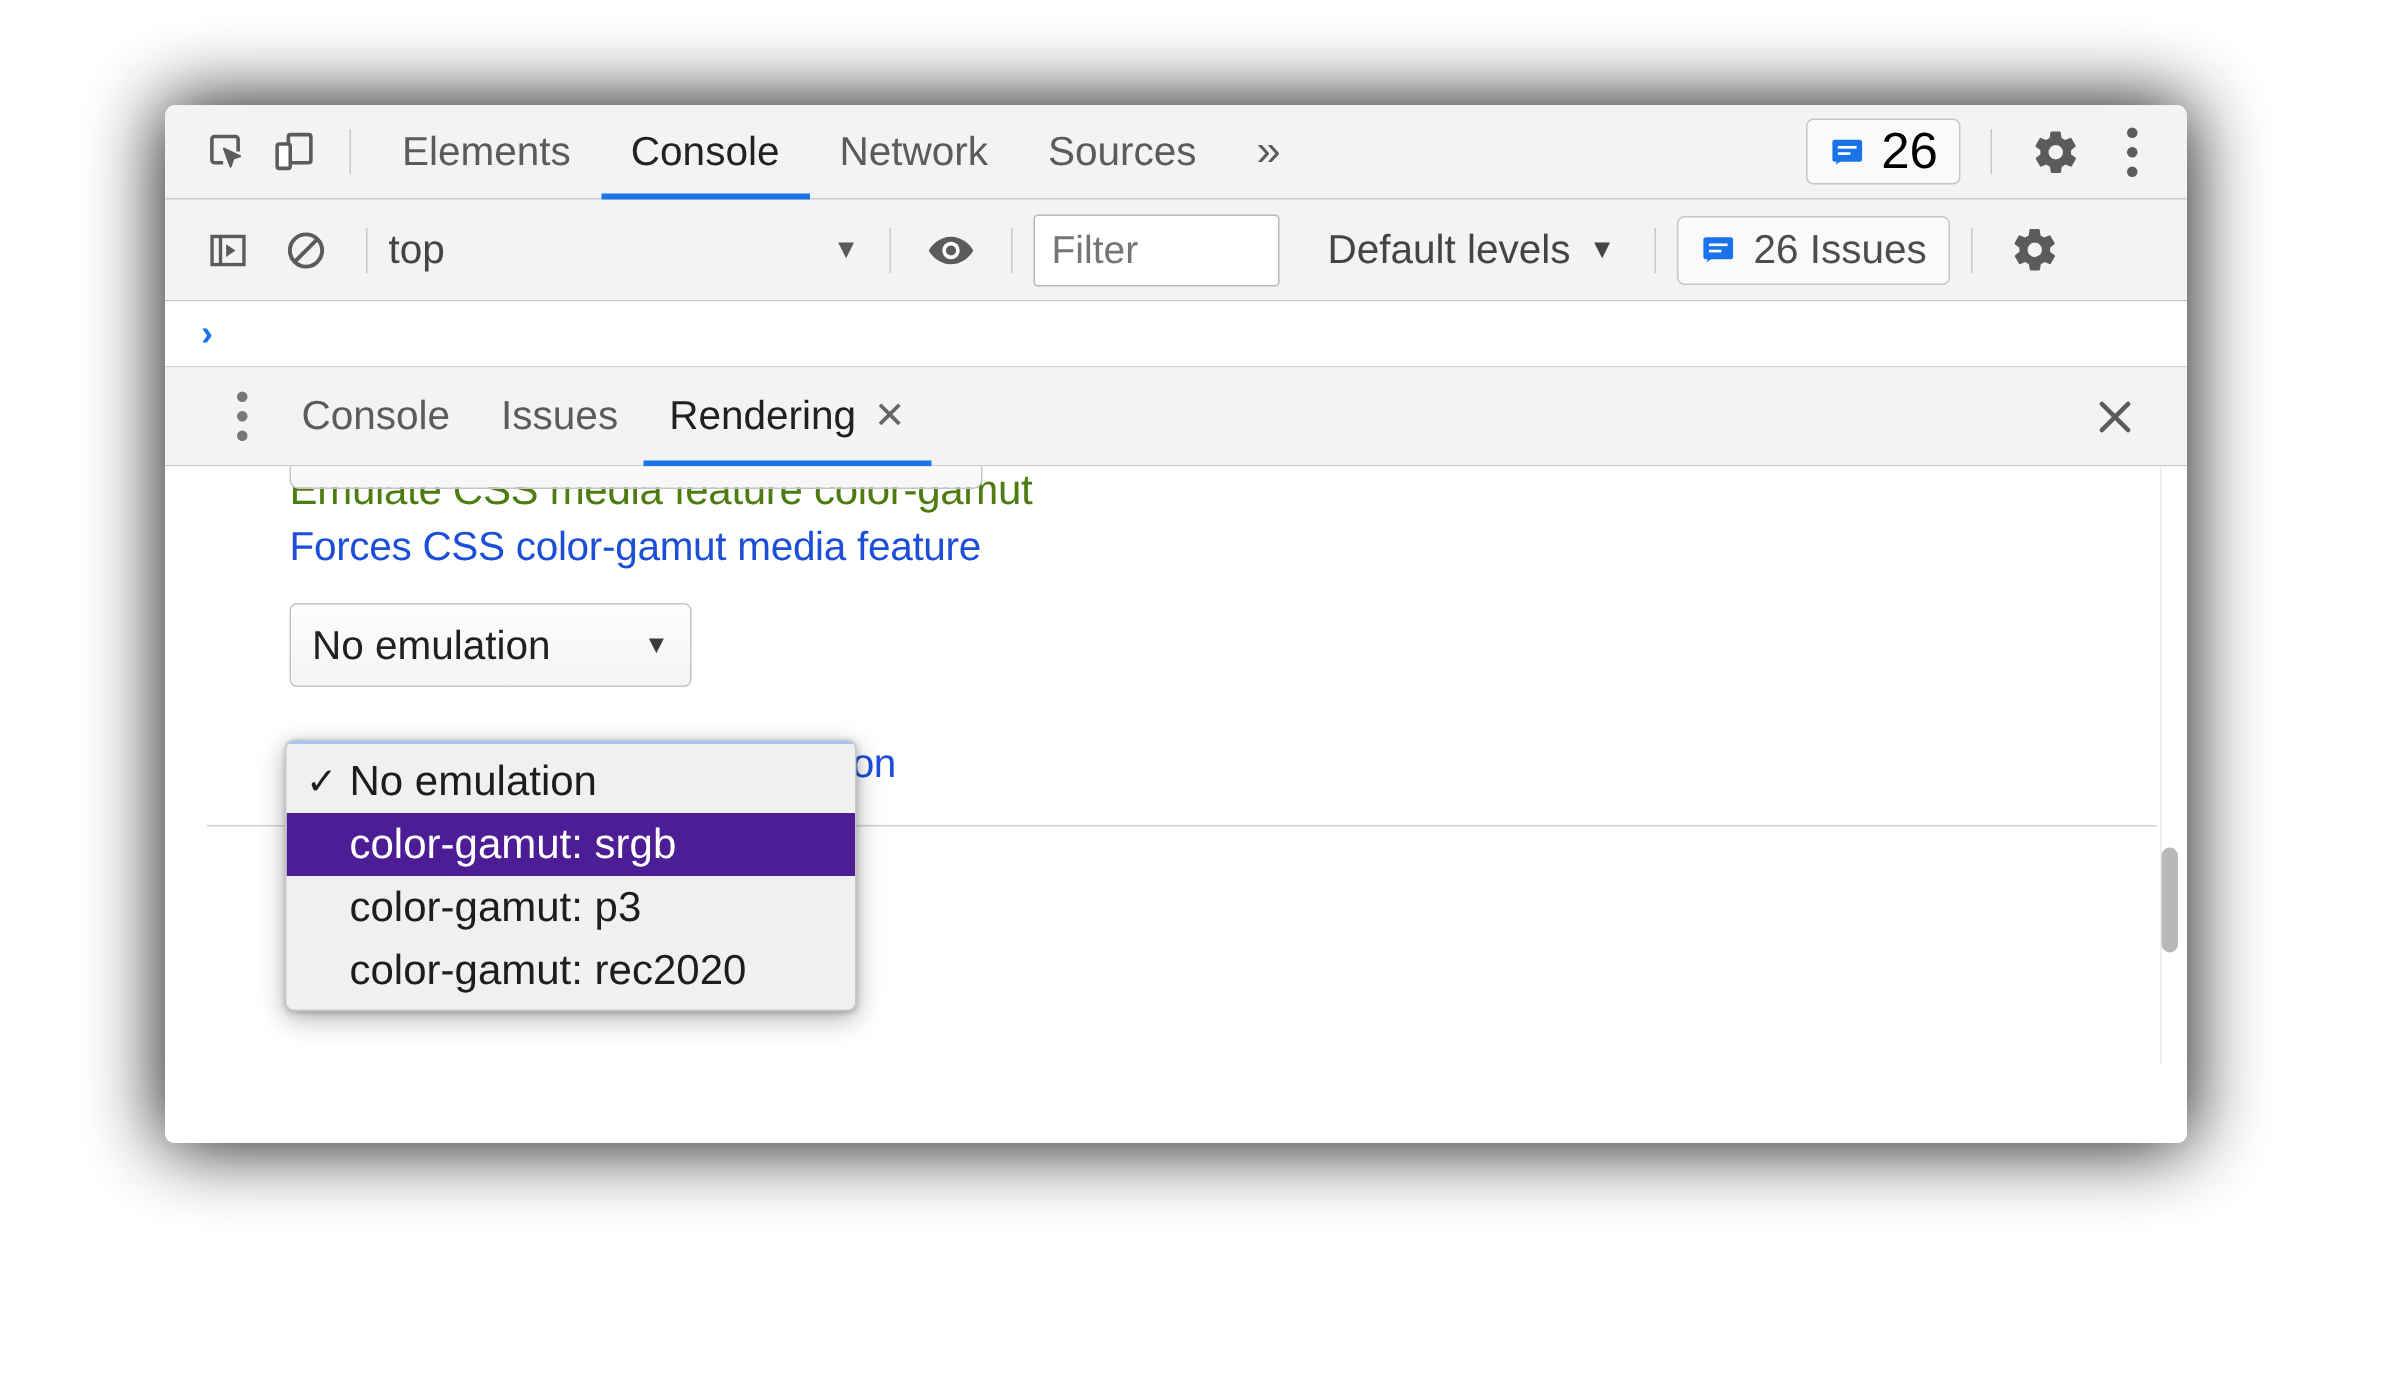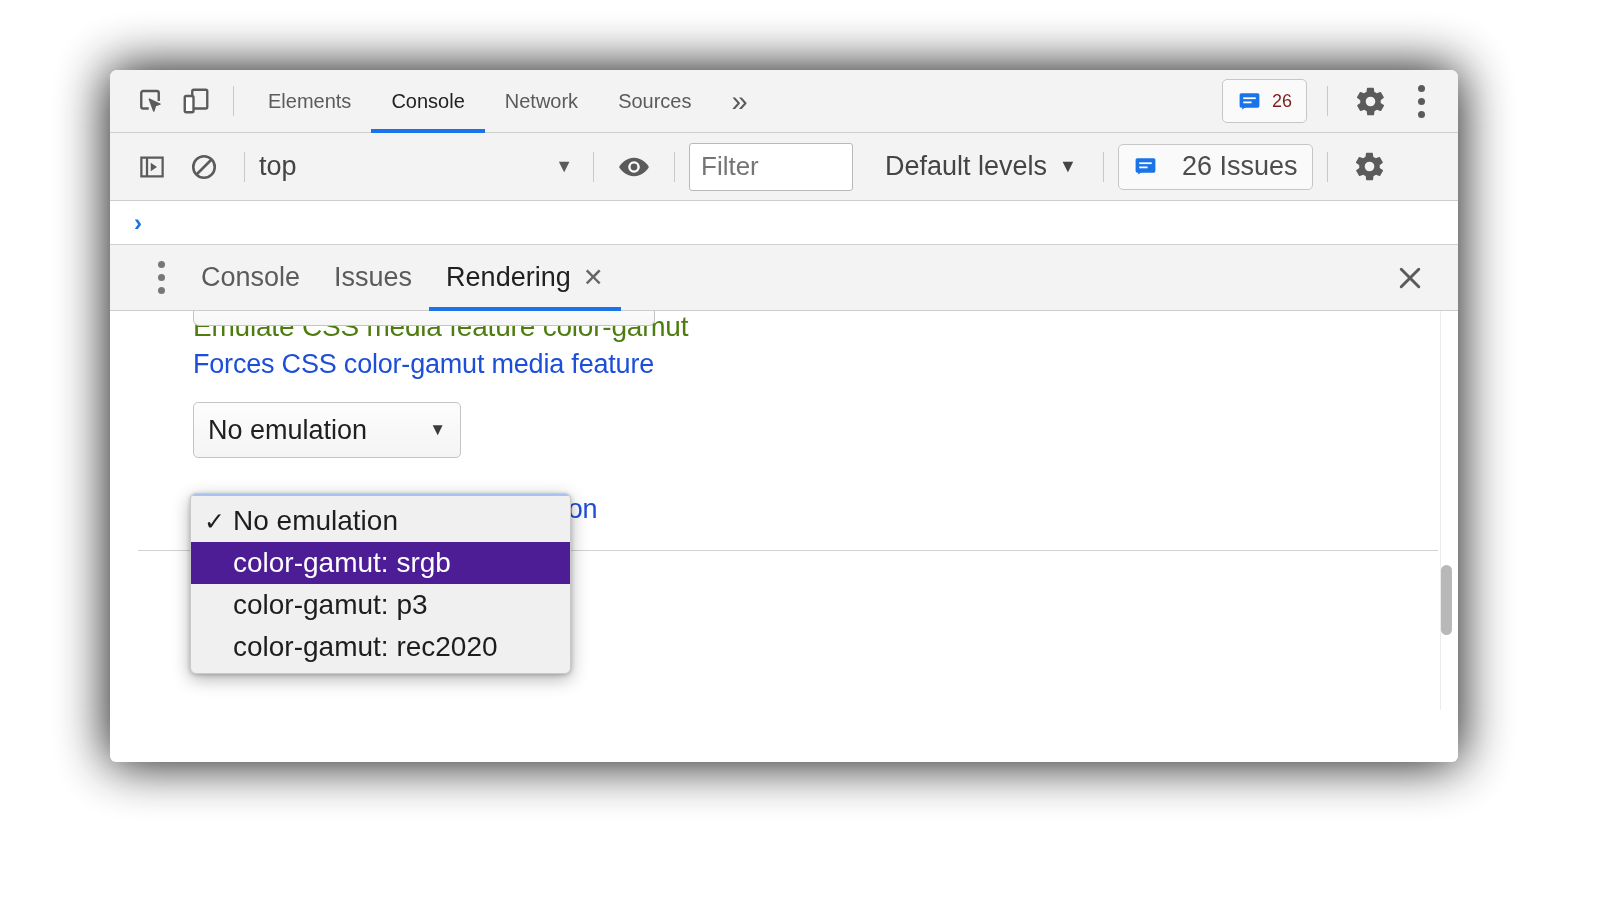--- a/index.html
+++ b/index.html
@@ -68,21 +68,21 @@
     display: flex; align-items: center;
   }
   .mt-icon {
     width: 46px; height: 46px;
     display: flex; align-items: center; justify-content: center;
     cursor: pointer;
   }
   .mt-icon:first-child { margin-left: 17px; }
   .vsep { width: 1px; height: 30px; background: #c8c8c8; margin: 0 14px; }
   .mt-tab {
-    font-size: 20px;
+    font-size: 27px;
     color: #5b5b5b;
     padding: 0 20px;
     height: 63px;
     display: flex; align-items: center;
     position: relative;
     cursor: pointer;
     white-space: nowrap;
   }
   .mt-tab.active { color: #222; }
   .mt-tab.active::after {
@@ -97,21 +97,21 @@
   }
   .mt-spacer { flex: 1; }
   .issues-chip {
     display: flex; align-items: center; gap: 10px;
     border: 1px solid #c6c6c6; border-radius: 5px;
     background: #fafafa;
     height: 44px; padding: 0 14px;
     margin-right: 6px;
     cursor: pointer;
   }
-  .issues-chip .num { font-size: 18px; color: #7f1d1d; }
+  .issues-chip .num { font-size: 34px; color: #000000; }
   .gear-btn { width: 56px; height: 50px; display: flex; align-items: center; justify-content: center; cursor: pointer; }
   .kebab-btn { width: 46px; height: 50px; display: flex; flex-direction: column; align-items: center; justify-content: center; gap: 6px; margin-right: 14px; cursor: pointer; }
   .kebab-btn i { width: 7px; height: 7px; border-radius: 50%; background: #5b5b5b; display: block; }
 
   
   .consolebar {
     height: 68px;
     background: #f3f3f3;
     border-bottom: 1px solid #cdcdcd;
     display: flex; align-items: center;
@@ -134,21 +134,21 @@
     font-family: "Liberation Sans", sans-serif;
   }
   .levels {
     font-size: 27px; color: #444;
     padding: 0 12px; margin-left: 20px;
     display: flex; align-items: center; gap: 12px;
     cursor: pointer; white-space: nowrap;
   }
   .levels .caret { font-size: 18px; }
   .issues-chip2 {
-    display: flex; align-items: center; gap: 24px;
+    display: flex; align-items: center; gap: 11px;
     border: 1px solid #c6c6c6; border-radius: 5px;
     background: #fafafa;
     height: 46px; padding: 0 14px;
     cursor: pointer; white-space: nowrap;
   }
   .issues-chip2 .num { font-size: 27px; color: #4d4d4d; }
 
   
   .promptrow {
     height: 44px;

